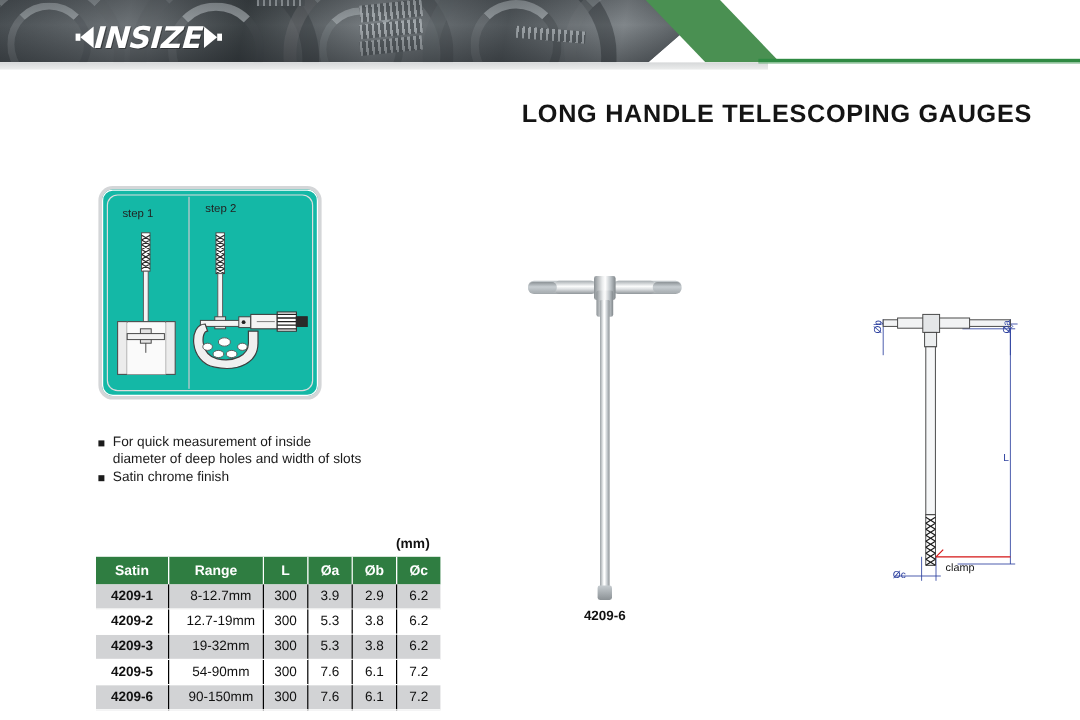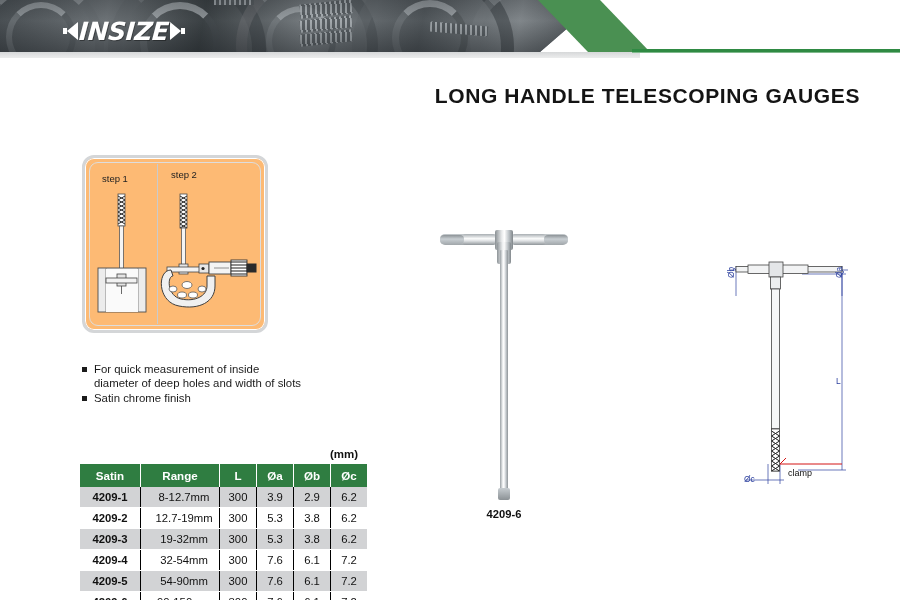--- a/index.html
+++ b/index.html
@@ -72,21 +72,21 @@
 
   
   .page-title{
     position:absolute;left:0;top:84px;width:860px;text-align:right;
     font-size:21px;font-weight:bold;letter-spacing:.6px;color:#141414;
   }
 
   
   .stepbox{
     position:absolute;left:82px;top:155px;width:180px;height:172px;
-    border:3px solid #d4d6d8;border-radius:12px;background:#fdba74;
+    border:3px solid #d4d6d8;border-radius:12px;background:#14b8a6;
     box-shadow:0 0 0 1px #fff inset;
     text-align:center;
   }
   .stepbox-inner{position:absolute;inset:4px;border:1px solid #ddd;border-radius:9px;}
   .step-div{position:absolute;left:72px;top:6px;width:1px;height:160px;background:#c9cbcd;}
   .step-label{position:absolute;font-size:9.5px;color:#222;}
   .sl1{left:17px;top:15px;}
   .sl2{left:86px;top:11px;}
 
   
@@ -311,28 +311,20 @@
     </tr>
     <tr>
       <td class="code">4209-3</td>
       <td class="range">19-32mm</td>
       <td>300</td>
       <td>5.3</td>
       <td>3.8</td>
       <td>6.2</td>
     </tr>
     <tr>
-      <td class="code">4209-4</td>
-      <td class="range">32-54mm</td>
-      <td>300</td>
-      <td>7.6</td>
-      <td>6.1</td>
-      <td>7.2</td>
-    </tr>
-    <tr>
       <td class="code">4209-5</td>
       <td class="range">54-90mm</td>
       <td>300</td>
       <td>7.6</td>
       <td>6.1</td>
       <td>7.2</td>
     </tr>
     <tr>
       <td class="code">4209-6</td>
       <td class="range">90-150mm</td>

